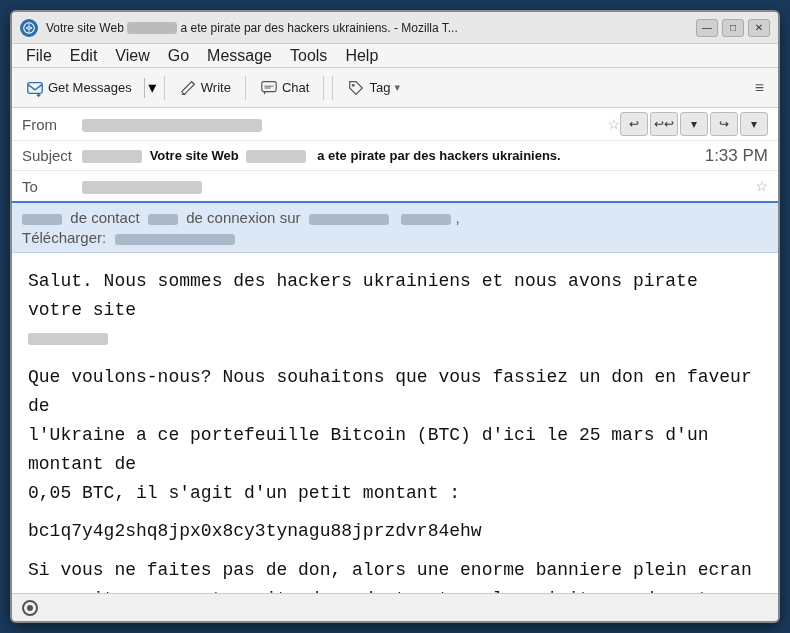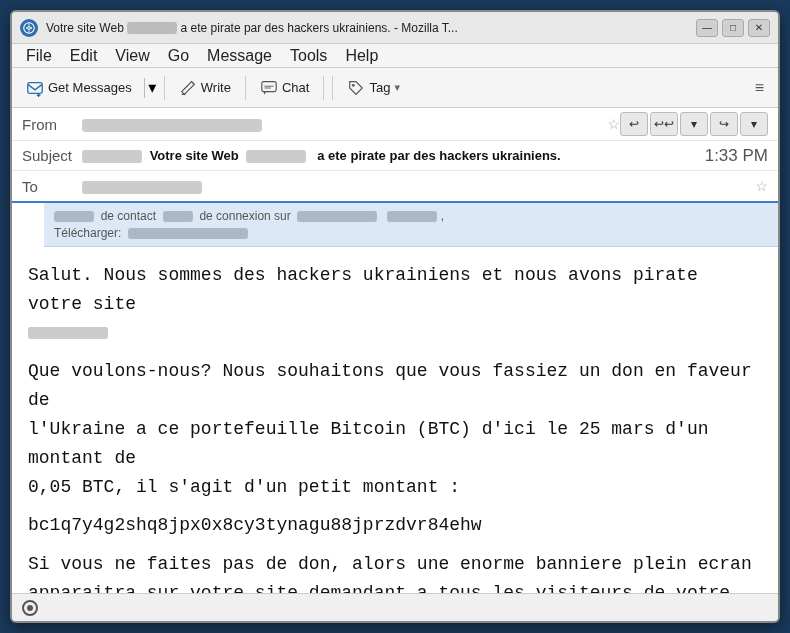--- a/index.html
+++ b/index.html
@@ -217,24 +217,23 @@
     
     .content {
       flex: 1;
       background: #fff;
       overflow-y: auto;
       padding: 0;
     }
     .info-bar {
       background: #dce8f5;
       padding: 6px 10px;
-      font-size: 12px;
+      font-size: 15px;
       color: #555;
       border-bottom: 1px solid #c0d0e8;
-      margin-left: 32px;
     }
     .info-blurred {
       display: inline-block;
       background: #aab8c8;
       border-radius: 3px;
       height: 11px;
       vertical-align: middle;
     }
     .email-body {
       padding: 14px 16px;

